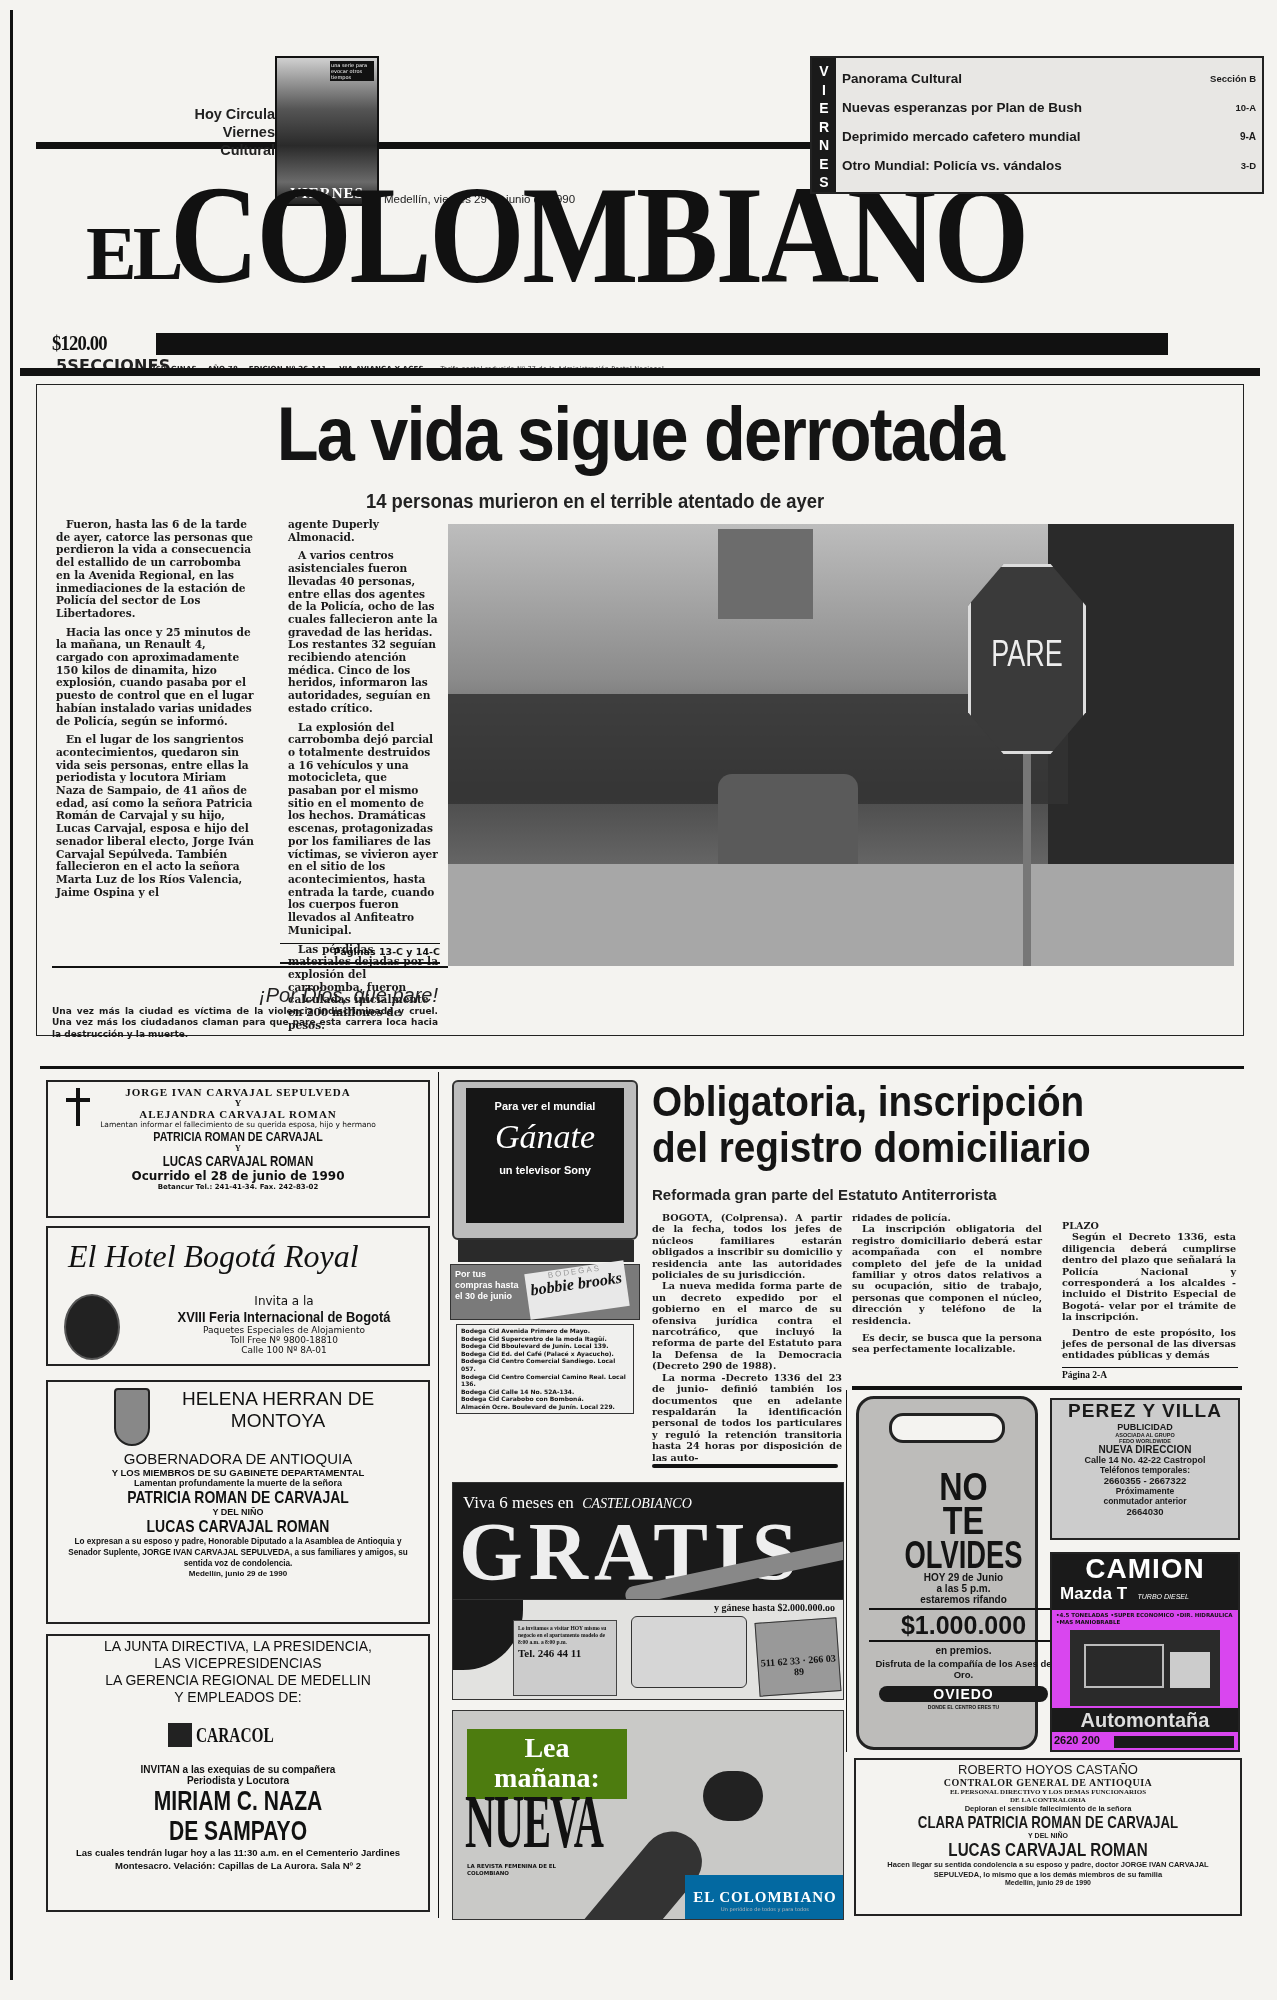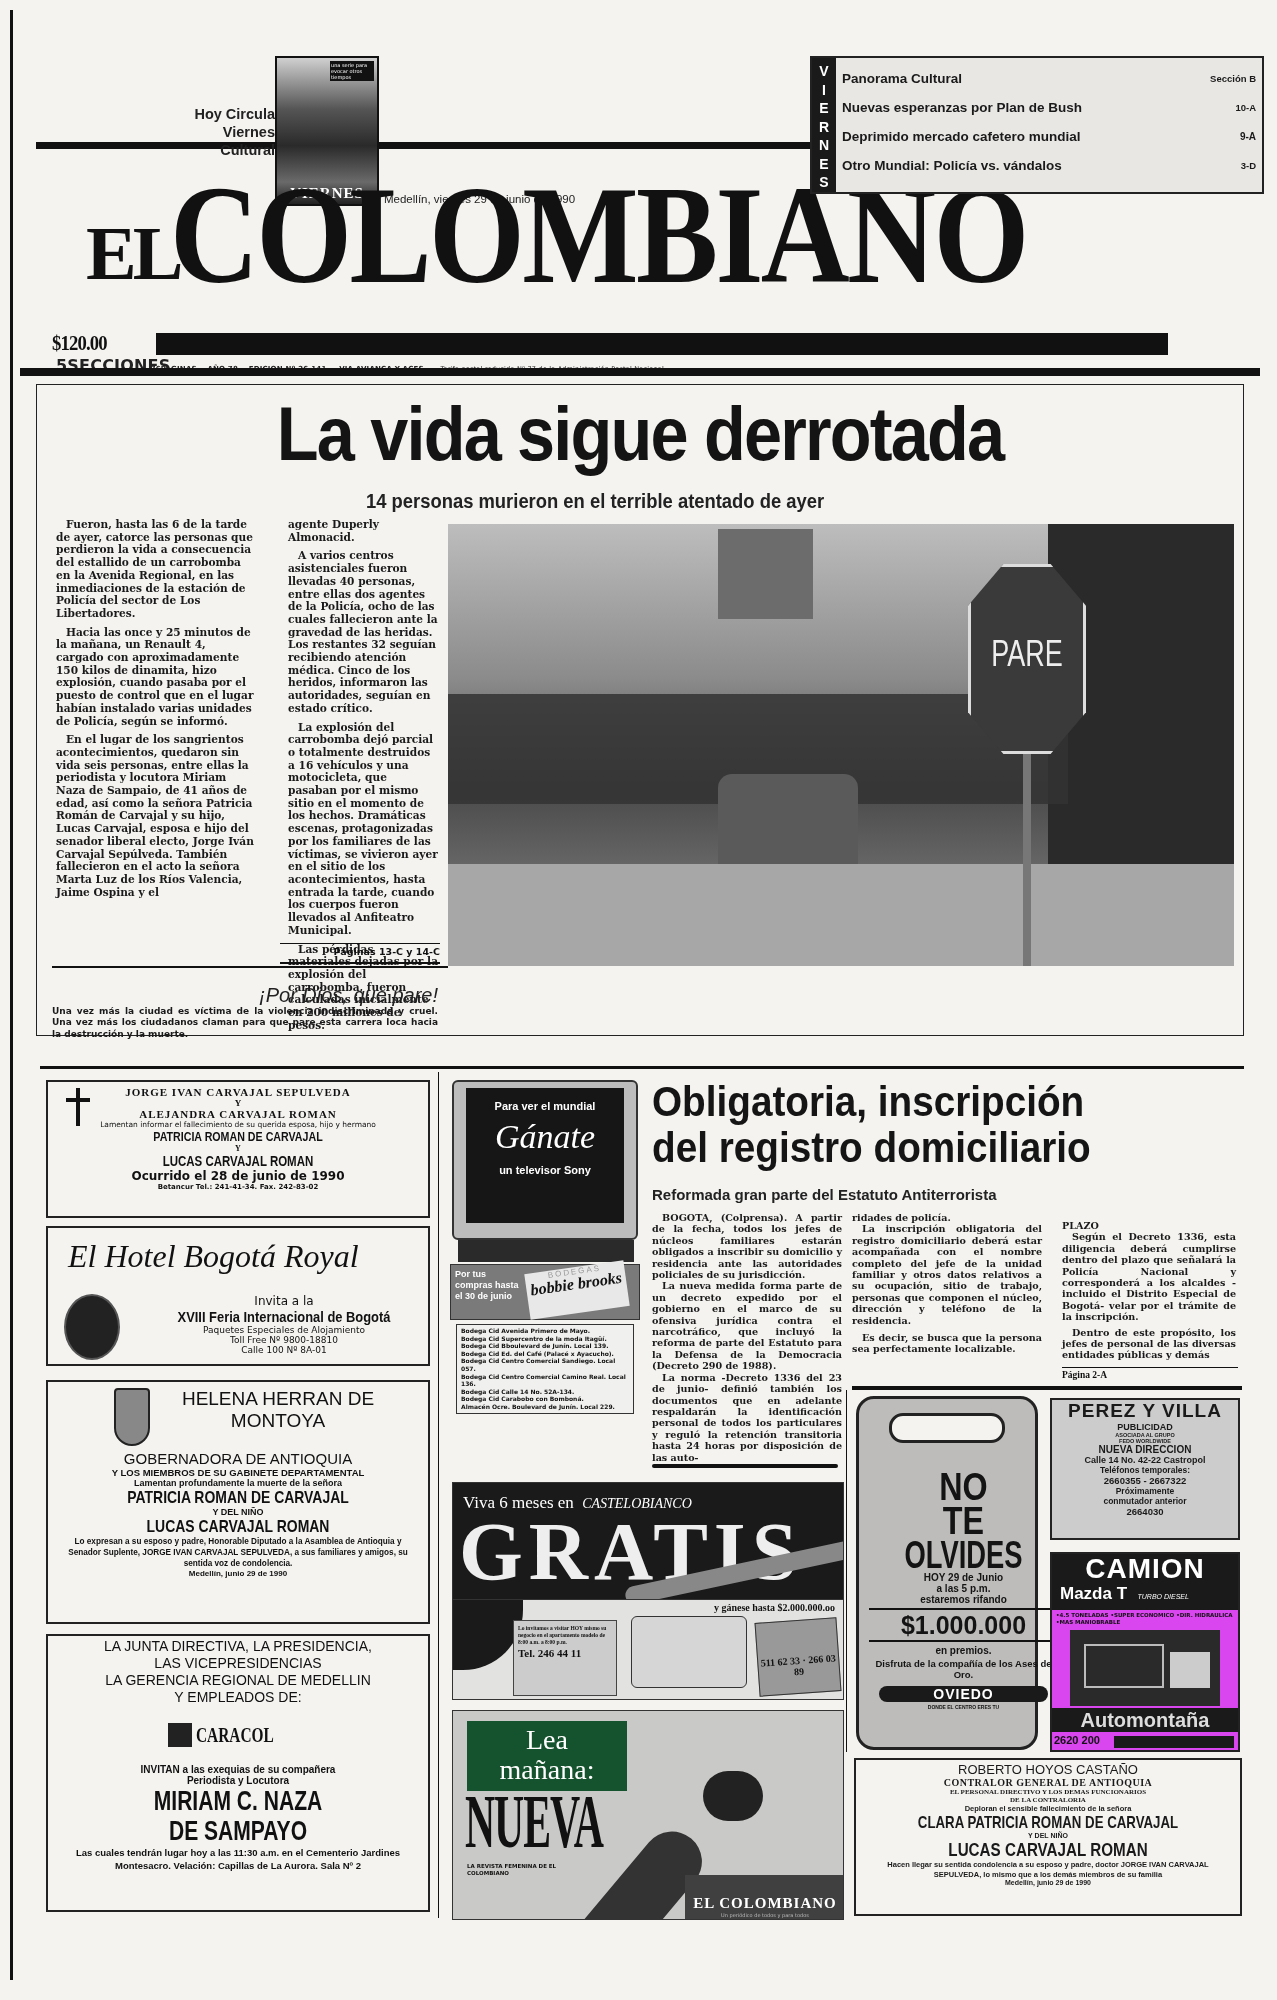--- a/index.html
+++ b/index.html
@@ -228,29 +228,29 @@
     <div>Lo invitamos a visitar HOY mismo su negocio en el apartamento modelo de 8:00 a.m. a 8:00 p.m.</div>
     <div style="font-size:11px;margin-top:4px">Tel. 246 44 11</div>
   </div>
   <div class="abs" style="left:178px;top:16px;width:116px;height:72px;background:#d6d6d6;border:1.5px solid #333;border-radius:6px"></div>
   <div class="abs serif" style="left:304px;top:20px;width:82px;height:74px;background:#999;border:1px solid #333;transform:rotate(-4deg);text-align:center;font-size:10px;font-weight:bold;padding-top:34px">
     <div>511 62 33 · 266 03 89</div>
   </div>
 </div>
 
 <div class="abs" style="left:452px;top:1710px;width:392px;height:210px;background:#c9c9c7;border:1.5px solid #333;overflow:hidden">
-  <div class="abs serif center" style="left:14px;top:10px;width:160px;height:70px;background:#14532d;color:#fff;font-weight:normal;line-height:30px;padding-top:4px">
+  <div class="abs serif center" style="left:14px;top:18px;width:160px;height:70px;background:#4d7c0f;color:#fff;font-weight:bold;line-height:30px;padding-top:4px">
     <div style="font-size:28px">Lea</div>
     <div style="font-size:28px">mañana:</div>
   </div>
   <div class="abs serif" style="left:12px;top:72px;font-size:76px;transform:scaleX(0.55);transform-origin:left top;letter-spacing:-2px;line-height:76px;font-weight:bold">NUEVA</div>
   <div class="abs dsans" style="left:14px;top:152px;width:90px;font-size:5.5px;font-weight:bold;line-height:7px">LA REVISTA FEMENINA DE EL COLOMBIANO</div>
   <div class="abs" style="left:160px;top:110px;width:60px;height:150px;background:#333;transform:rotate(40deg);border-radius:30px 30px 4px 4px"></div>
   <div class="abs" style="left:250px;top:60px;width:60px;height:50px;background:#222;border-radius:30px"></div>
-  <div class="abs" style="left:232px;top:164px;width:160px;height:46px;background:#404040;color:#fff;text-align:center;padding-top:20px">
+  <div class="abs" style="left:232px;top:164px;width:160px;height:46px;background:#0369a1;color:#fff;text-align:center;padding-top:14px">
     <div class="serif" style="font-size:15px;font-weight:bold;letter-spacing:1px">EL COLOMBIANO</div>
     <div class="dsans" style="font-size:5px;color:#bbb">Un periódico de todos y para todos</div>
   </div>
 </div>
 
 <div class="abs sans" style="left:652px;top:1078px;width:580px;font-size:43px;font-weight:bold;line-height:46px;color:#151515;transform:scaleX(0.9);transform-origin:left top">
   <div>Obligatoria, inscripción</div>
   <div>del registro domiciliario</div>
 </div>
 <div class="abs sans" style="left:652px;top:1186px;font-size:15px;font-weight:bold;color:#222">Reformada gran parte del Estatuto Antiterrorista</div>

